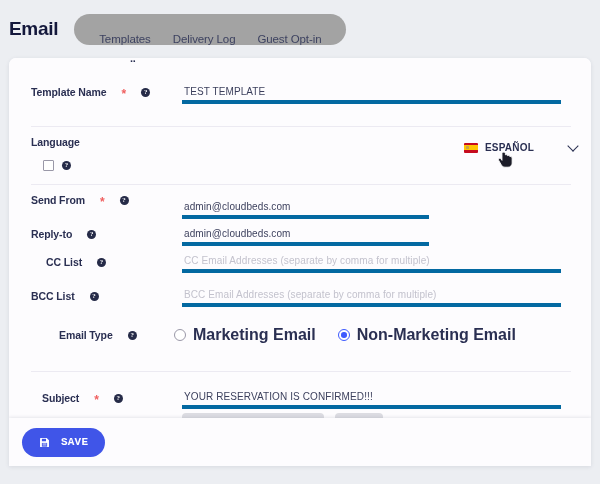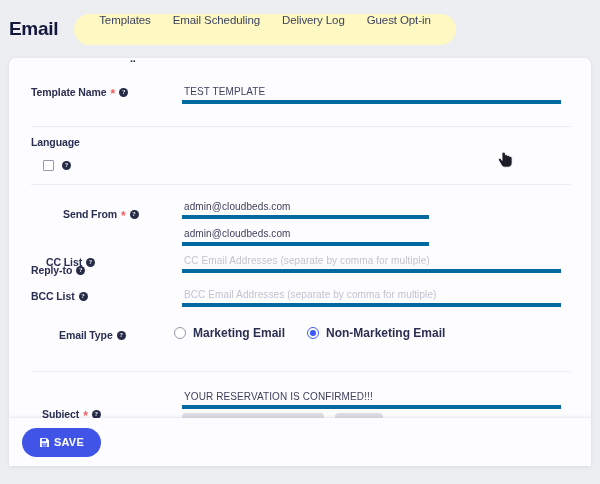--- a/index.html
+++ b/index.html
@@ -33,25 +33,25 @@
   .page-title {
     font-size: 19px;
     font-weight: bold;
     color: #14183c;
     letter-spacing: -0.3px;
     margin-right: 16px;
     white-space: nowrap;
   }
 
   .tab-pill {
-    background: #fef9c3;
+    background: #a3a3a3;
     border-radius: 17px;
     height: 31px;
     display: flex;
-    align-items: flex-start;
+    align-items: flex-end;
     padding: 0 14px;
   }
 
   .tab {
     font-size: 11.5px;
     color: #3d4260;
     padding: 0 11px;
     white-space: nowrap;
     cursor: pointer;
     letter-spacing: -0.1px;
@@ -99,21 +99,21 @@
 
   .flabel {
     position: absolute;
     font-size: 10.5px;
     font-weight: bold;
     color: #2a2f52;
     letter-spacing: -0.1px;
     white-space: nowrap;
     display: flex;
     align-items: center;
-    gap: 4px;
+    gap: 15px;
   }
 
   .req {
     color: #f06060;
     font-size: 12px;
     line-height: 8px;
     position: relative;
     top: 2px;
   }
 
@@ -244,21 +244,21 @@
   }
   .rdot.on::after {
     content:"";
     position:absolute;
     top:2.4px; left:2.4px;
     width:5.5px; height:5.5px;
     border-radius:50%;
     background:#3d5afe;
   }
   .r-label {
-    font-size: 12px;
+    font-size: 16px;
     font-weight: bold;
     color: #2a2f52;
     white-space: nowrap;
   }
 
   
   .ghost-btn {
     position: absolute;
     background: #dcdce2;
     border-radius: 4px;
@@ -280,25 +280,25 @@
 
   .save-btn {
     background: #4055e8;
     color: #fff;
     border: none;
     border-radius: 16px;
     height: 29px;
     padding: 12px 17px;
     font-size: 11px;
     font-weight: bold;
-    font-family: Liberation Sans, sans-serif;
+    font-family: Liberation Mono, monospace;
     letter-spacing: 0.2px;
     display: flex;
     align-items: center;
-    gap: 4px;
+    gap: 11px;
     cursor: pointer;
   }
 
   .save-icon { width: 11px; height: 11px; display:block; }
 
   
   .cursor {
     position: absolute;
     left: 498px;
     top: 151px;
@@ -308,21 +308,20 @@
     z-index: 50;
   }
 </style>
 </head>
 <body>
 
 <div class="header">
   <div class="page-title">Email</div>
   <div class="tab-pill">
     <div class="tab">Templates</div>
-    <div class="tab">Email Scheduling</div>
     <div class="tab">Delivery Log</div>
     <div class="tab">Guest Opt-in</div>
   </div>
 </div>
 
 <div class="card">
 
   <div class="scroll-area">
 
     <div class="clipped-top">..</div>
@@ -333,38 +332,43 @@
       <span class="help">?</span>
     </div>
     <input class="uinput" style="top: 28px; left: 173px; width: 379px;" value="TEST TEMPLATE">
 
     <div class="divider" style="top:68px;"></div>
 
     <div class="flabel" style="top:78px; left:22px;">
       <span>Language</span>
     </div>
 
+    <div class="lang-select" style="top:84px; left:455px;">
+      <span class="flag"></span>
+      <span class="lang-text">ESPAÑOL</span>
+      <span class="chev"></span>
+    </div>
 
     <div class="cb-wrap" style="top:102px; left:34px;">
       <span class="cbox"></span>
       <span class="cb-label">
         <span class="help">?</span>
       </span>
     </div>
 
     <div class="divider" style="top:126px;"></div>
 
-    <div class="flabel" style="top:150px; left:22px;margin-left:32px;">
+    <div class="flabel" style="top:136px; left:22px;">
       <span>Send From</span>
       <span class="req">*</span>
       <span class="help">?</span>
     </div>
     <input class="uinput" style="top: 143px; left: 173px; width: 247px;" value="admin@cloudbeds.com">
 
-    <div class="flabel" style="top:170px; left:22px;margin-top:36px;">
+    <div class="flabel" style="top:170px; left:22px;">
       <span>Reply-to</span>
       <span class="help">?</span>
     </div>
     <input class="uinput" style="top: 170px; left: 173px; width: 247px;" value="admin@cloudbeds.com">
 
     <div class="flabel" style="top:198px; left:22px;margin-left:15px;">
       <span>CC List</span>
       <span class="help">?</span>
     </div>
     <input class="uinput" style="top: 197px; left: 173px; width: 379px;" placeholder="CC Email Addresses (separate by comma for multiple)">
@@ -386,21 +390,21 @@
         <span class="r-label">Marketing Email</span>
       </span>
       <span class="radio-item">
         <span class="rdot on"></span>
         <span class="r-label">Non-Marketing Email</span>
       </span>
     </div>
 
     <div class="divider" style="top:313px;"></div>
 
-    <div class="flabel" style="top:350px; left:22px;padding-left:11px;">
+    <div class="flabel" style="top:334px; left:22px;padding-left:11px;">
       <span>Subject</span>
       <span class="req">*</span>
       <span class="help">?</span>
     </div>
     <input class="uinput" style="top: 333px; left: 173px; width: 379px;" value="YOUR RESERVATION IS CONFIRMED!!!">
 
     <div class="ghost-btn" style="top:355px; left:173px; width:142px;"></div>
     <div class="ghost-btn" style="top:355px; left:326px; width:48px;"></div>
   </div>
 

